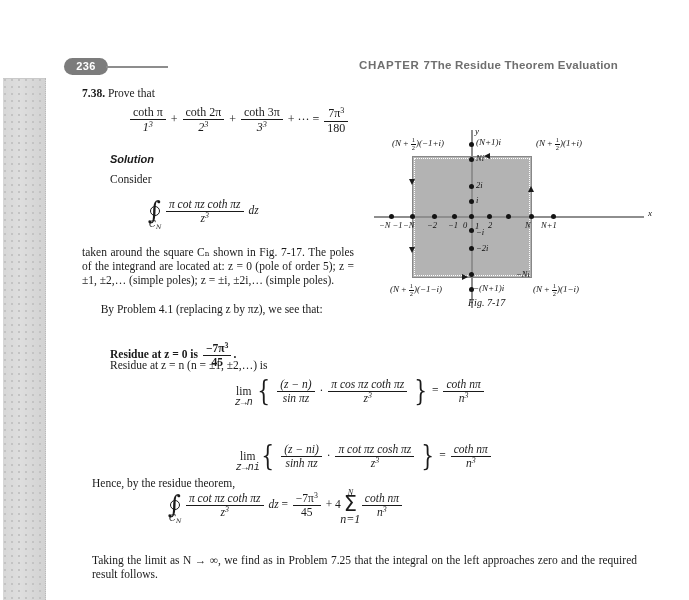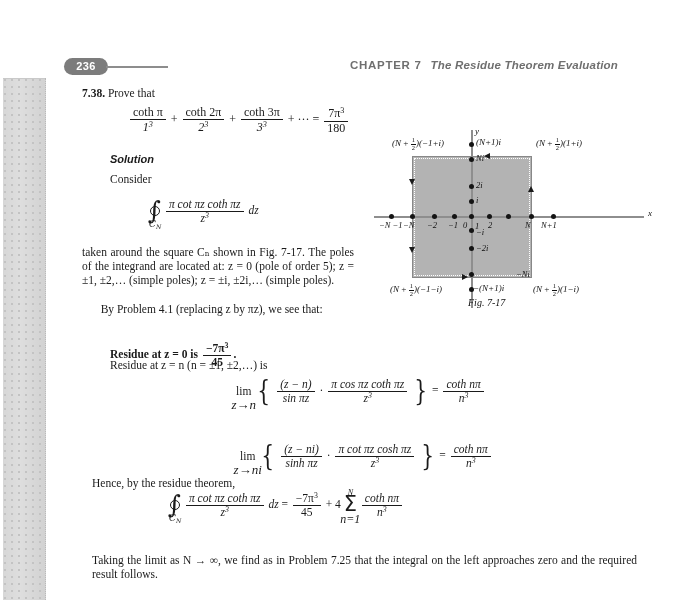--- a/index.html
+++ b/index.html
@@ -82,22 +82,20 @@
     font-size: 11.5px;
     font-weight: bold;
     color: #6f6f6f;
     letter-spacing: 0.2px;
     white-space: nowrap;
   }
   #chapter-line .chap {
     letter-spacing: 0.7px;
   }
   #chapter-line .ttl {
-    font-style: italic;
-    margin-left: 9px;
     text-align: center;
   }
 
   
   .txt {
     position: absolute;
     font-size: 11.5px;
     line-height: 14px;
   }
   .col-left {
@@ -246,23 +244,24 @@
     text-align: center;
     vertical-align: middle;
     margin-right: 1px;
   }
   .limop .lw { font-style: normal; }
   .limop .sub {
     position: absolute;
     left: 50%;
     transform: translateX(-50%);
     top: 100%;
-    font-size: 13px;
+    font-size: 10px;
     white-space: nowrap;
     font-style: italic;
+    font-family: Liberation Mono, monospace;
   }
 
   
   #figure {
     position: absolute;
     left: 368px;
     top: 124px;
     width: 316px;
     height: 190px;
   }

